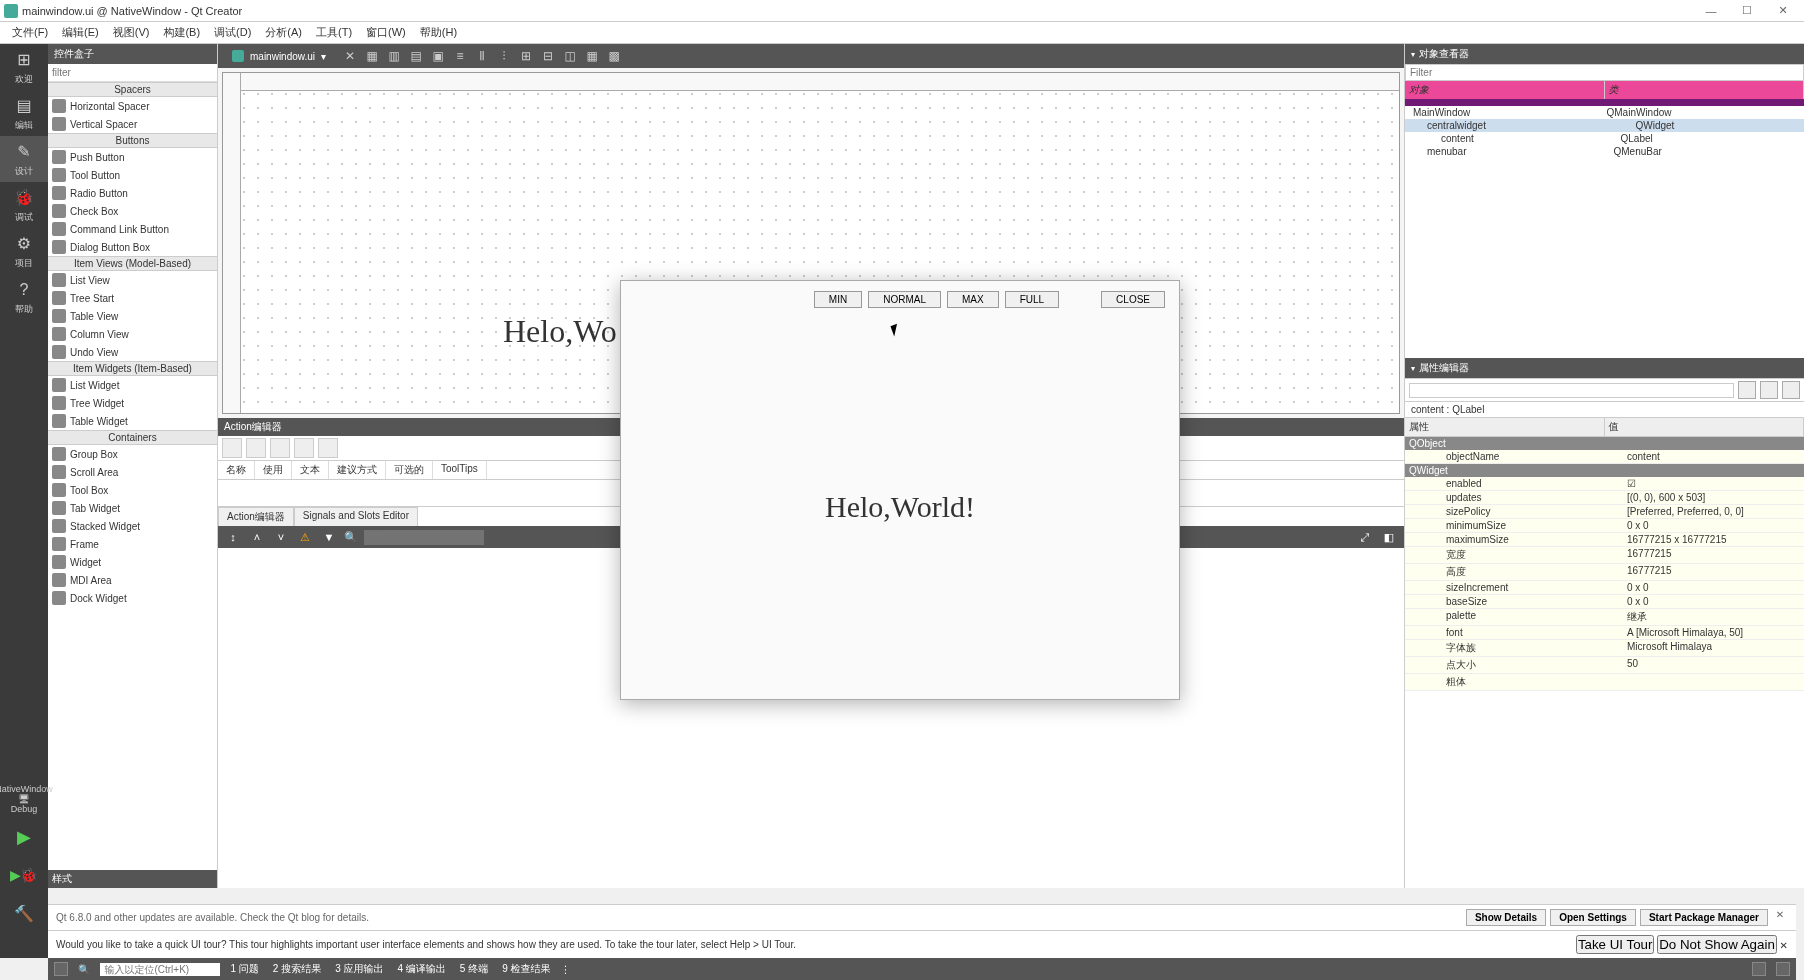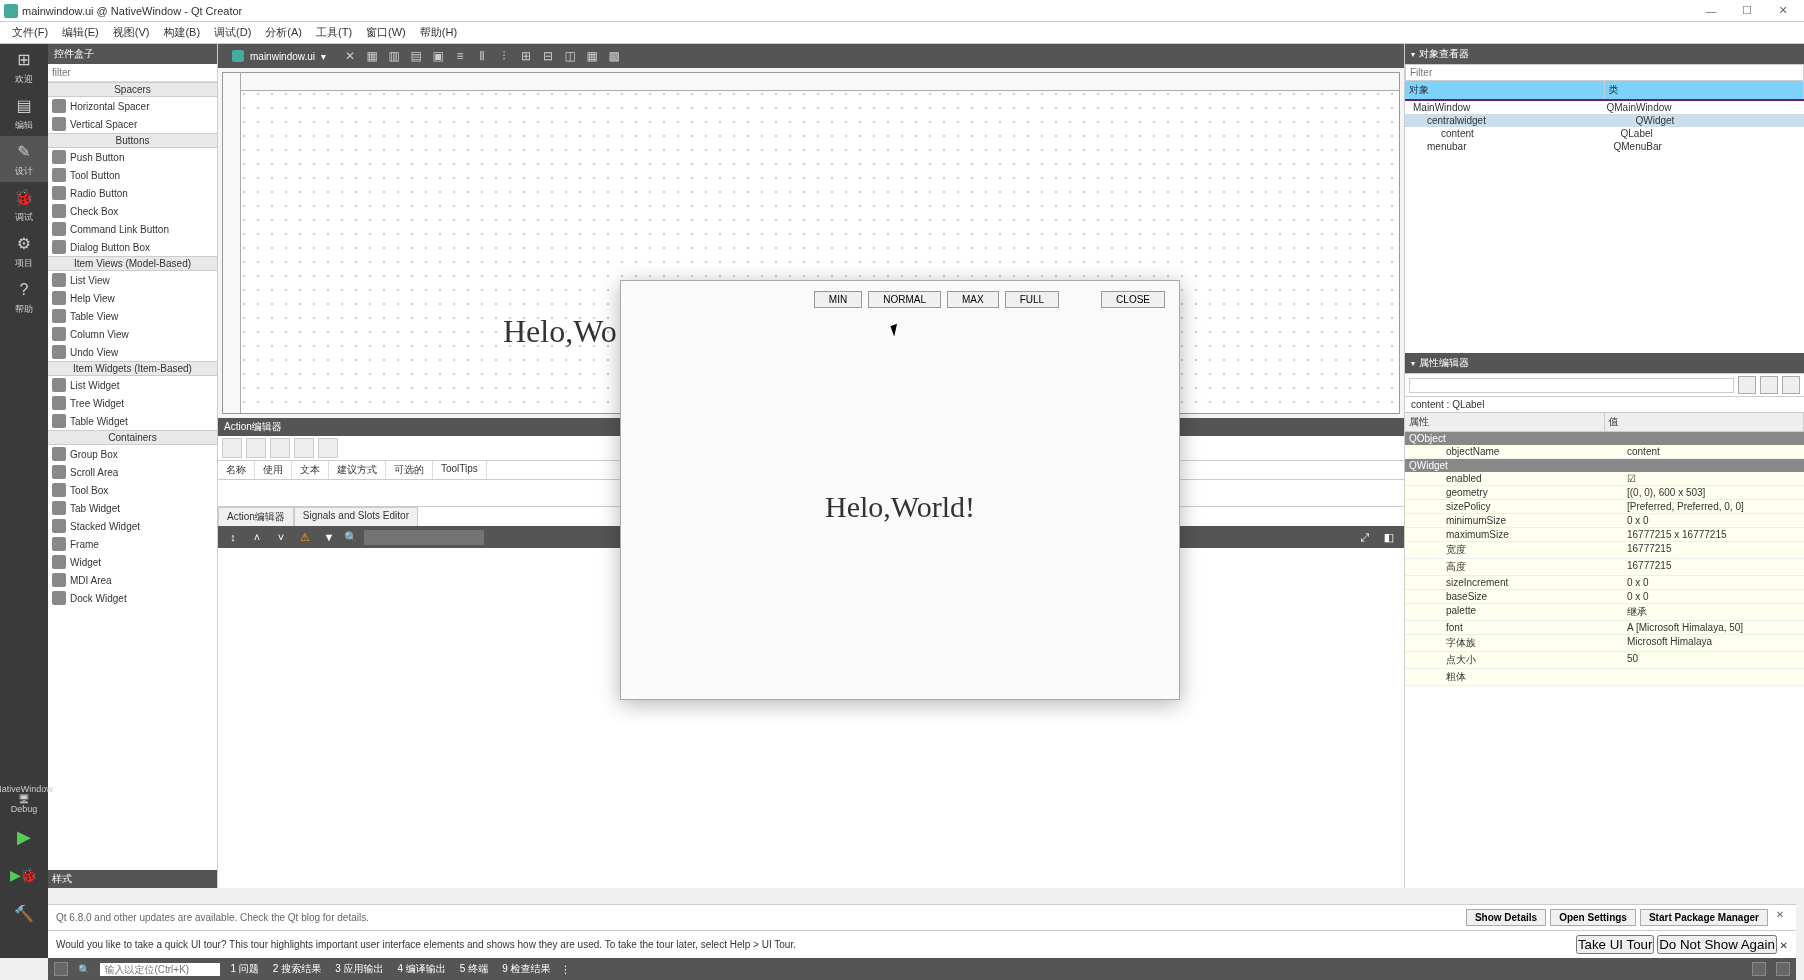--- a/index.html
+++ b/index.html
@@ -57,21 +57,21 @@
 .searchrow { background:#555; display:flex; align-items:center; padding:2px 6px; gap:6px; color:#fff; height:22px; }
 .searchrow .sbtn { width:18px; height:18px; display:flex; align-items:center; justify-content:center; }
 .searchrow input { background:#737373; border:none; padding:2px 4px; font-size:10px; width:120px; }
 
 
 .rightcol { width:400px; background:#fff; border-left:1px solid #ccc; display:flex; flex-direction:column; }
 .panelhead { background:#555; color:#fff; padding:3px 6px; font-size:10px; display:flex; align-items:center; gap:4px; }
 .panelhead .chev { font-size:8px; }
 .objfilter input { width:100%; border:1px solid #ccc; padding:2px 4px; font-size:10px; }
 .objtree { background:#fff; font-size:10px; }
-.objtree .hdr { display:flex; background:#7dd3fc; border-bottom:2px solid #701a75; }
+.objtree .hdr { display:flex; background:#ec4899; border-bottom:7px solid #701a75;font-style:italic; }
 .objtree .hdr span { flex:1; padding:2px 4px; border-right:1px solid #ccc; }
 .objtree .row { display:flex; padding:1px 4px; }
 .objtree .row.sel { background:#cde;gap:44px; }
 .objtree .row span:first-child { flex:1; }
 .objtree .row span:last-child { flex:1; }
 .propbar { background:#fff; border-top:1px solid #ccc; border-bottom:1px solid #ccc; display:flex; align-items:center; padding:2px 4px; gap:4px; }
 .propbar input { flex:1; border:1px solid #ccc; padding:1px 3px; font-size:10px; }
 .propbar .pb { width:18px; height:18px; border:1px solid #aaa; background:#eee; }
 .propcrumb { background:#fff; padding:2px 6px; font-size:10px; border-bottom:1px solid #ccc; }
 .proptable { flex:1; overflow:auto; font-size:10px; }
@@ -200,21 +200,21 @@
           <span class="wi"></span>
           <span>Dialog Button Box</span>
         </div>
         <div class="wbcat">Item Views (Model-Based)</div>
         <div class="wbitem">
           <span class="wi"></span>
           <span>List View</span>
         </div>
         <div class="wbitem">
           <span class="wi"></span>
-          <span>Help View</span>
+          <span>Tree Start</span>
         </div>
         <div class="wbitem">
           <span class="wi"></span>
           <span>Table View</span>
         </div>
         <div class="wbitem">
           <span class="wi"></span>
           <span>Column View</span>
         </div>
         <div class="wbitem">
@@ -391,21 +391,21 @@
           <div class="prow">
             <span>objectName</span>
             <span>content</span>
           </div>
           <div class="pgroup">QWidget</div>
           <div class="prow">
             <span>enabled</span>
             <span>☑</span>
           </div>
           <div class="prow">
-            <span>geometry</span>
+            <span>updates</span>
             <span>[(0, 0), 600 x 503]</span>
           </div>
           <div class="prow">
             <span>sizePolicy</span>
             <span>[Preferred, Preferred, 0, 0]</span>
           </div>
           <div class="prow">
             <span>minimumSize</span>
             <span>0 x 0</span>
           </div>

